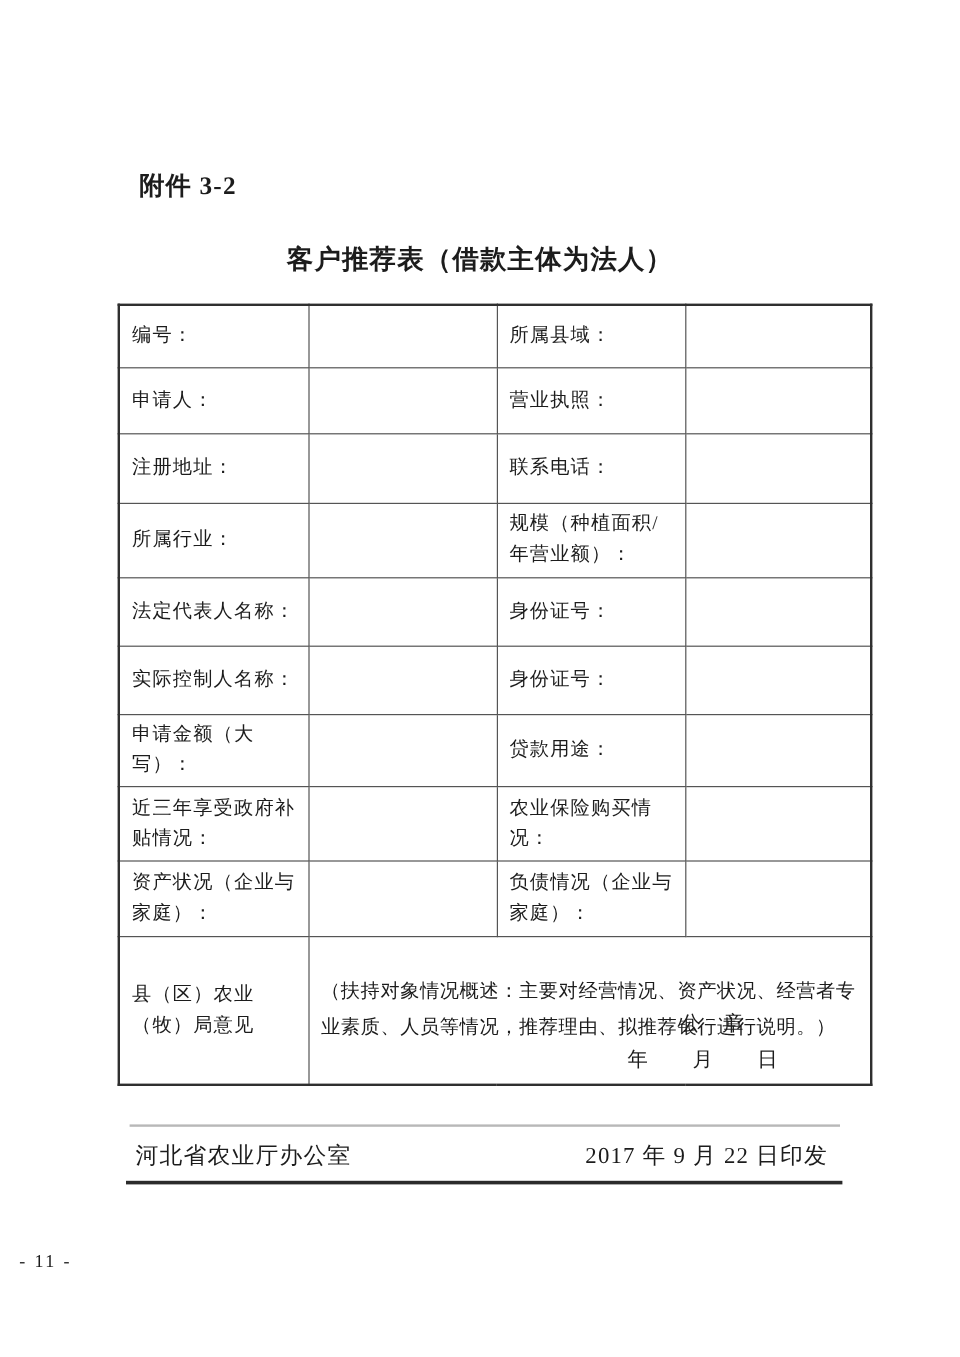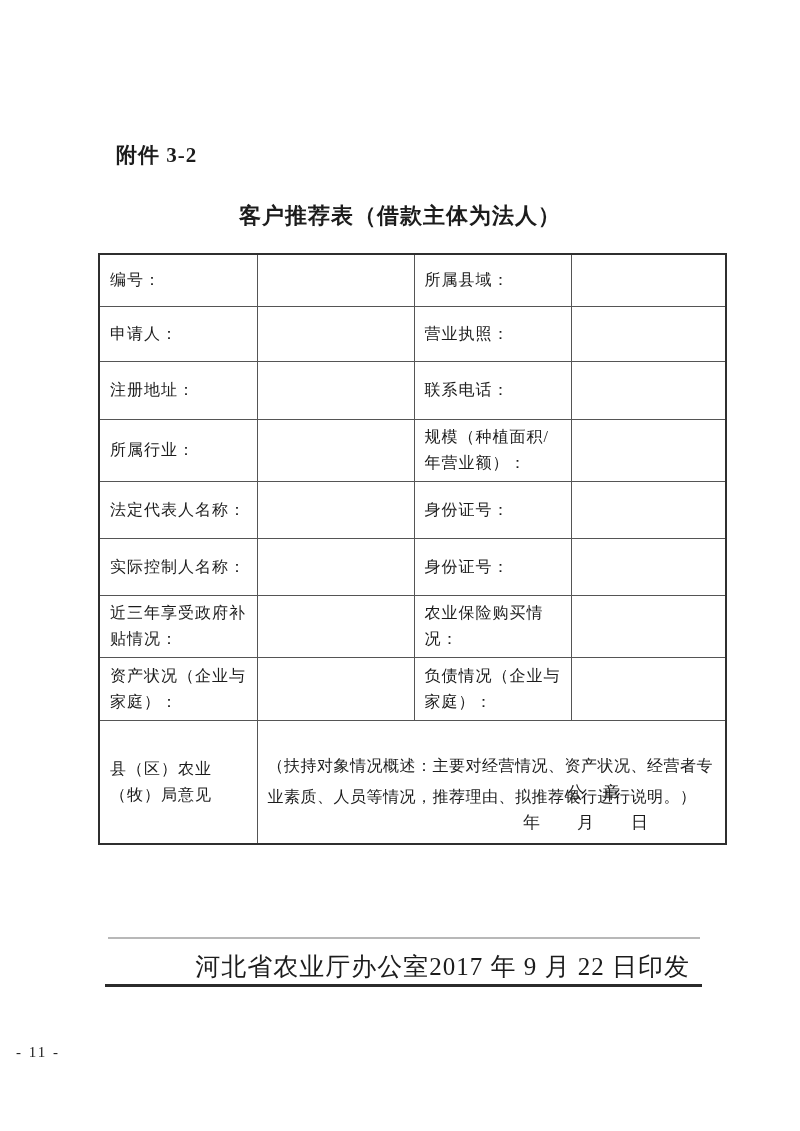--- a/index.html
+++ b/index.html
@@ -53,22 +53,22 @@
   .date-line {
     position:absolute; right:76px; bottom:7px;
     font-size:17px; white-space:pre;
   }
   .rule-thin {
     position:absolute; left:108px; top:937px; width:592px; height:2px;
     background:#b8b8b8;
   }
   .footer-row {
     position:absolute; left:113px; top:950px; width:577px;
-    display:flex; justify-content:flex-end;
-    font-size:25px; letter-spacing:1px;
+    display:flex; justify-content:space-between;
+    font-size:19px; letter-spacing:1px;
   }
   .rule-thick {
     position:absolute; left:105px; top:984px; width:597px; height:3px;
     background:#2b2b2b;
   }
   .page-number {
     position:absolute; left:16px; top:1044px; width:100%;
     text-align:left; font-size:15px; letter-spacing:2px;
   }
 </style>
@@ -118,20 +118,26 @@
         <td></td>
         <td>身份证号：</td>
         <td></td>
       </tr>
       <tr class="r6">
         <td>实际控制人名称：</td>
         <td></td>
         <td>身份证号：</td>
         <td></td>
       </tr>
+      <tr class="r7">
+        <td>申请金额（大写）：</td>
+        <td></td>
+        <td>贷款用途：</td>
+        <td></td>
+      </tr>
       <tr class="r8">
         <td>近三年享受政府补贴情况：</td>
         <td></td>
         <td>农业保险购买情况：</td>
         <td></td>
       </tr>
       <tr class="r9">
         <td>资产状况（企业与家庭）：</td>
         <td></td>
         <td>负债情况（企业与家庭）：</td>

